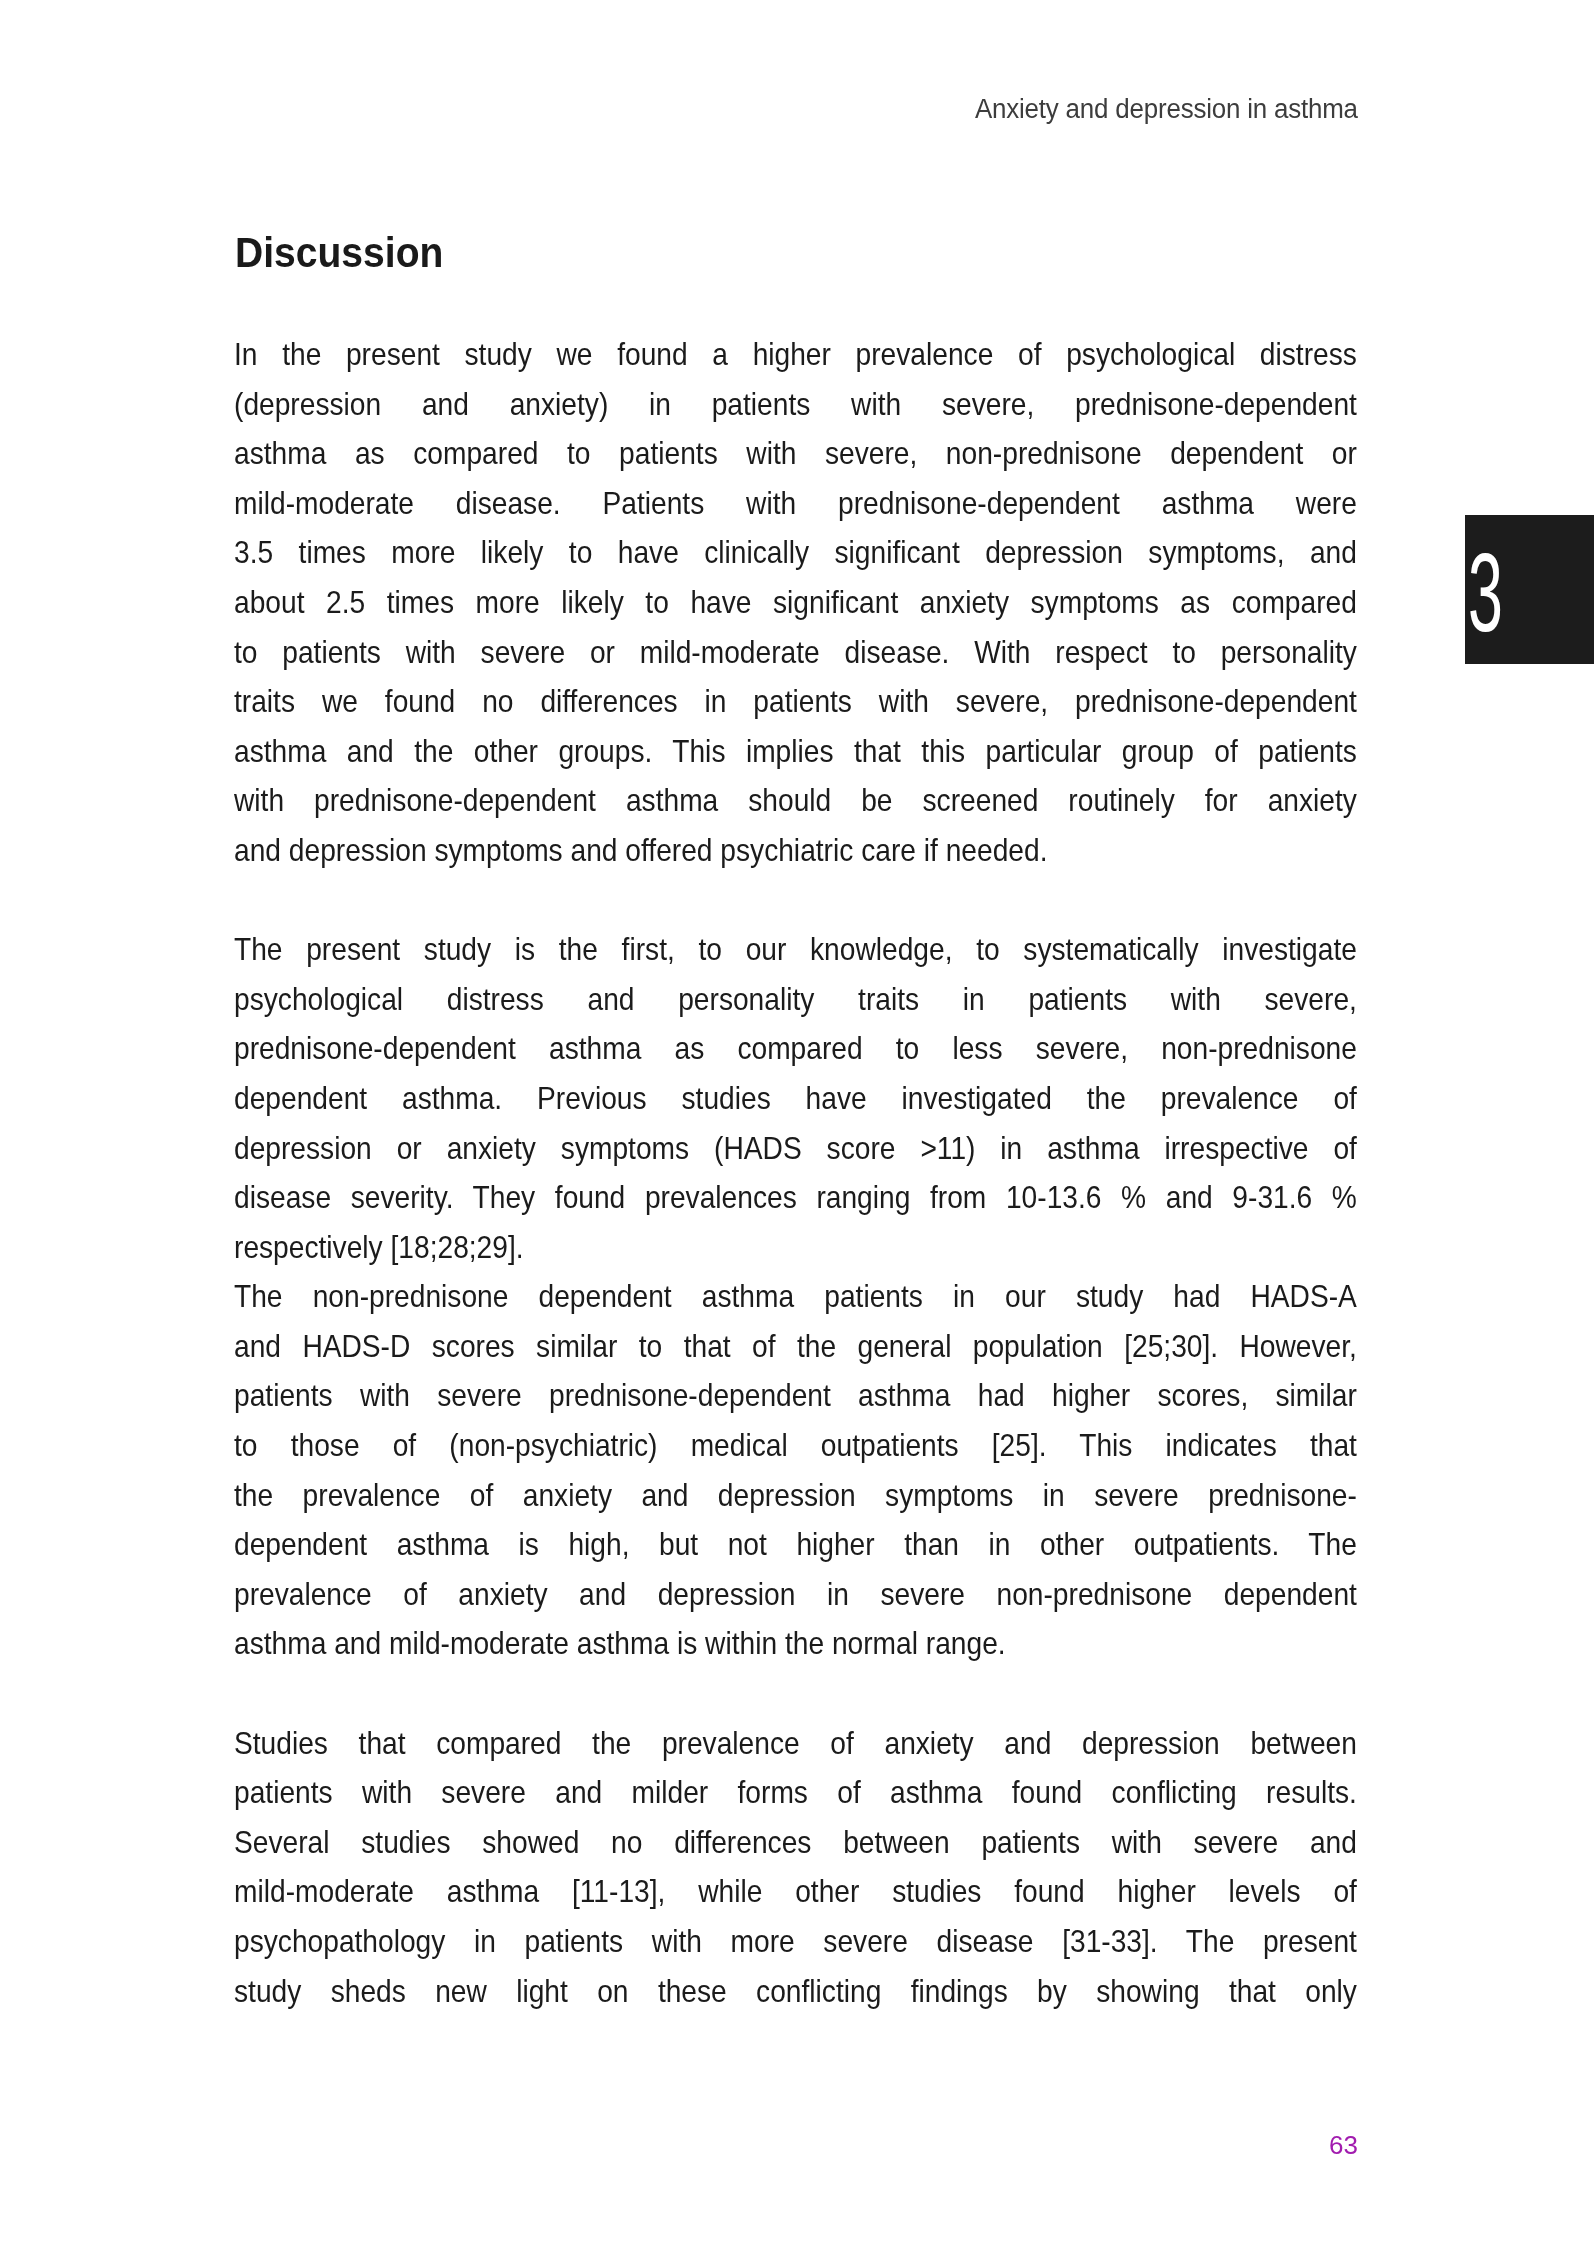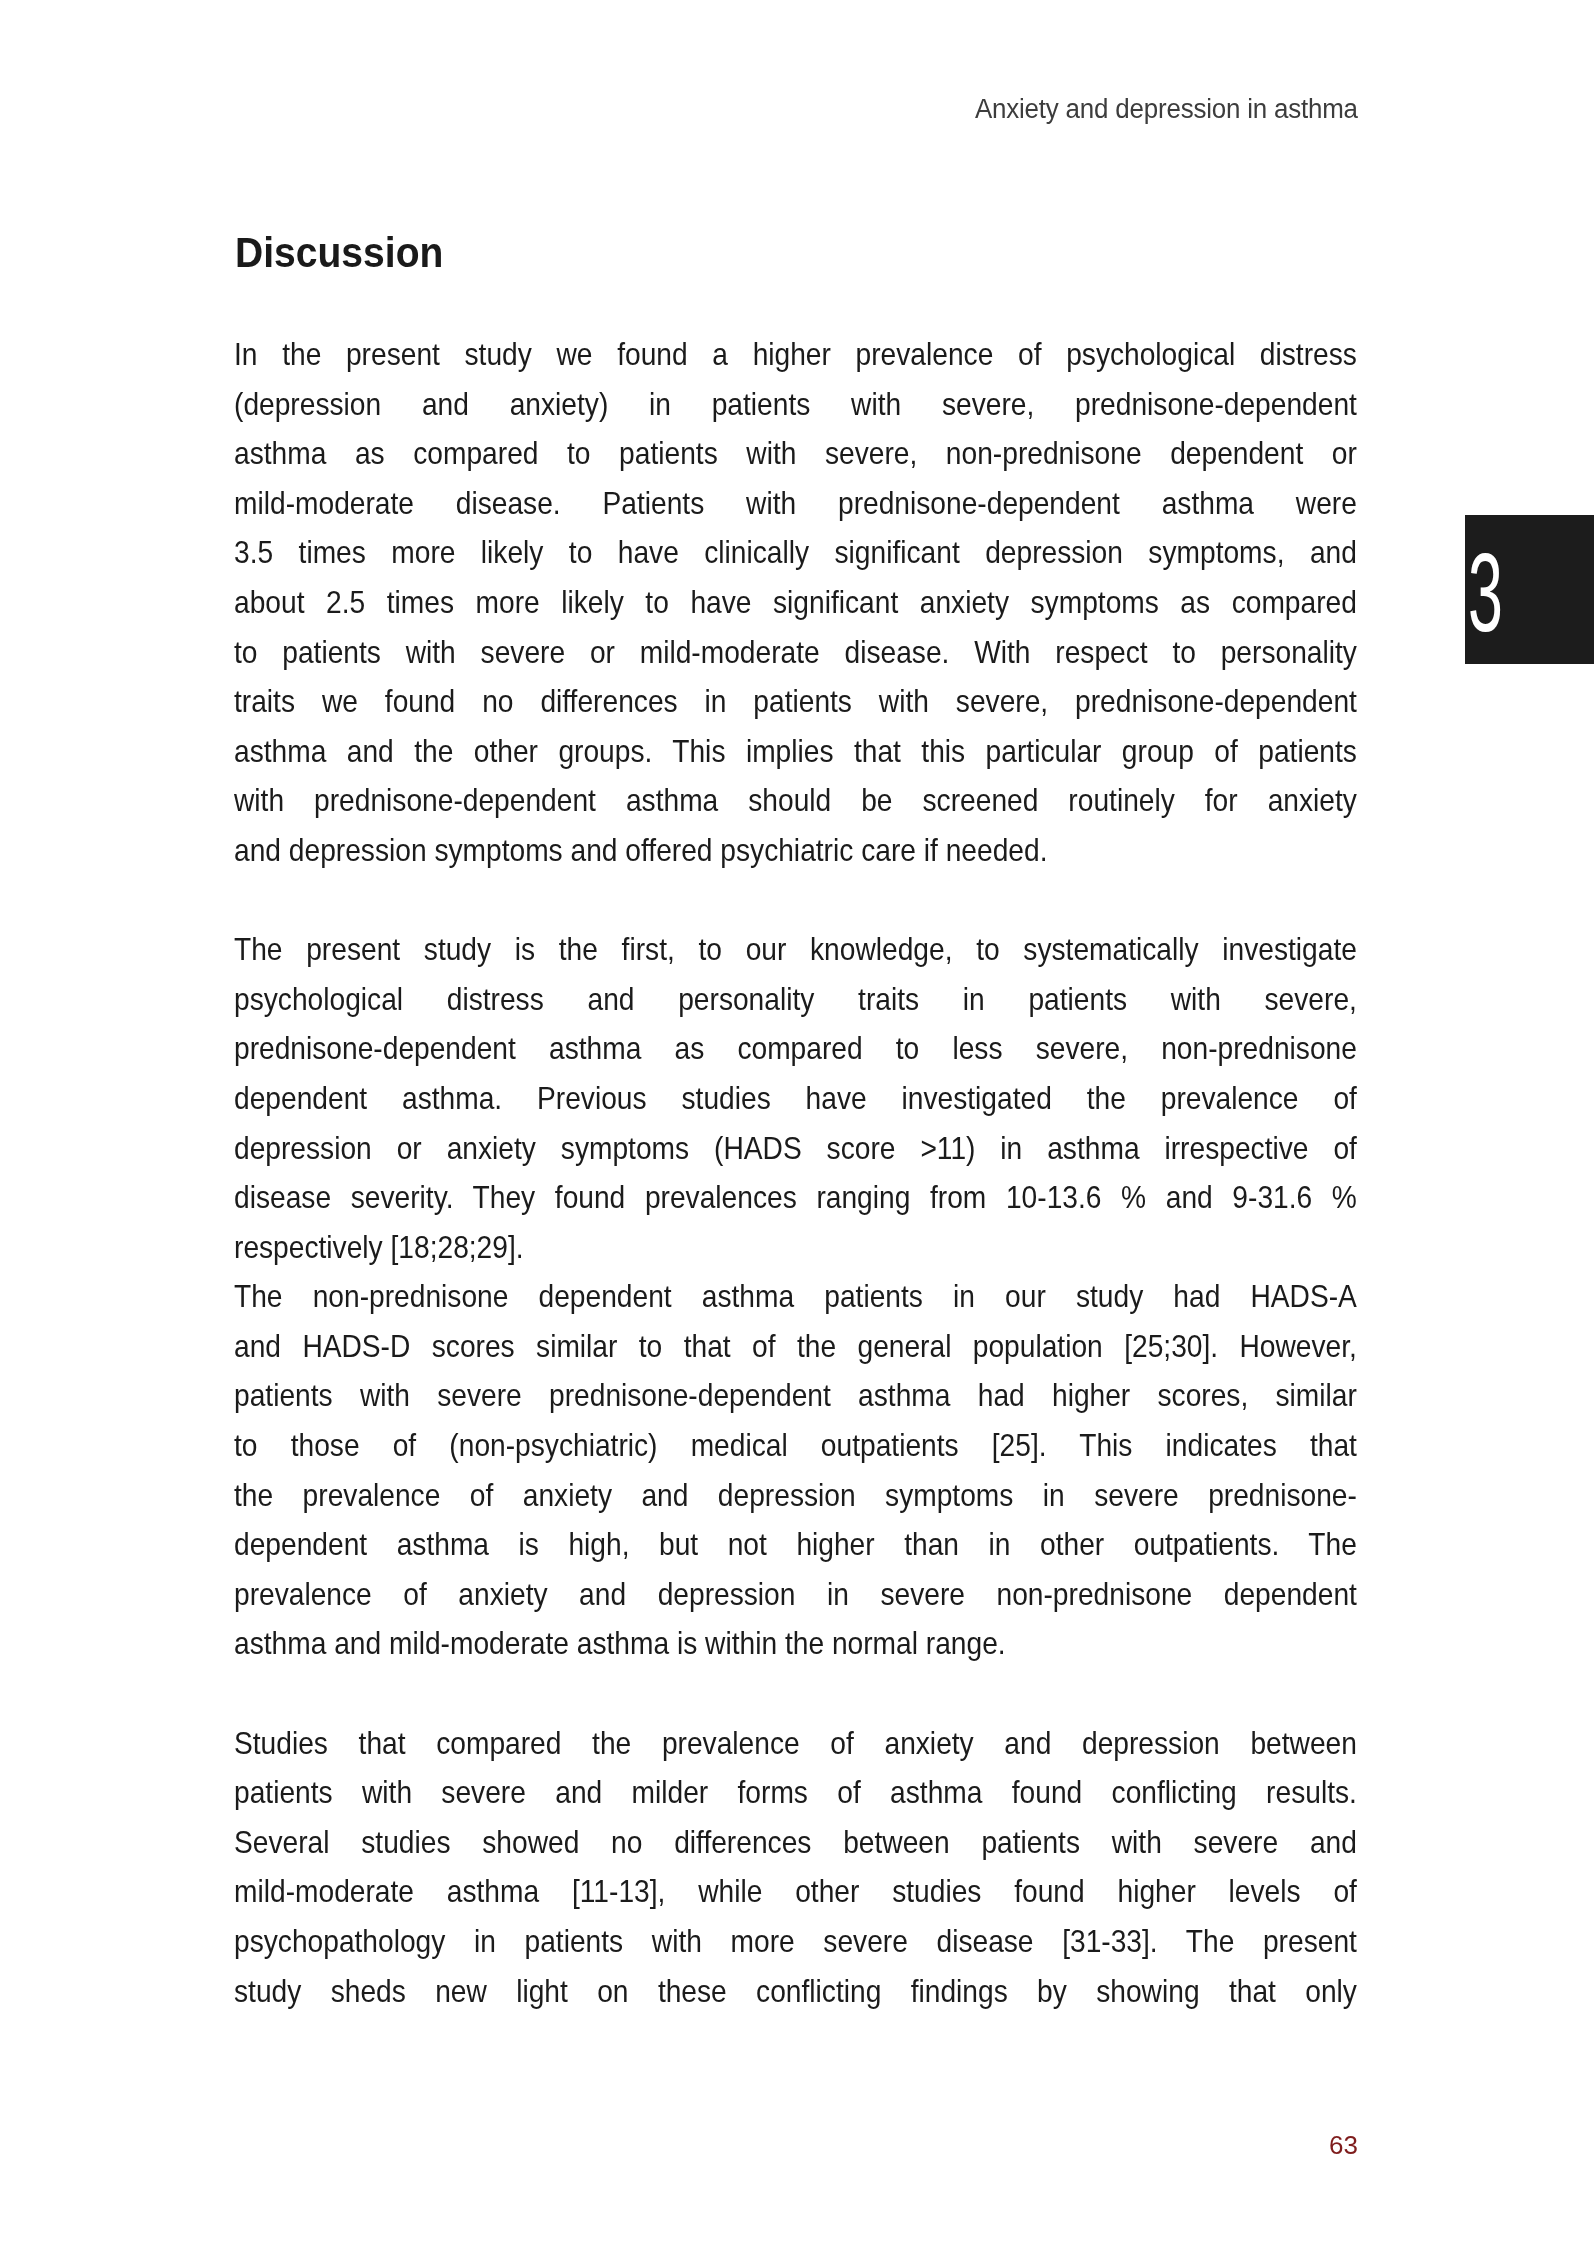--- a/index.html
+++ b/index.html
@@ -87,21 +87,21 @@
     font-weight: normal;
     transform: scaleX(0.56);
     transform-origin: left top;
   }
   .page-number {
     position: absolute;
     right: 236px;
     top: 2130px;
     font-size: 26px;
     line-height: 30px;
-    color: #7f1d1d;
+    color: #a21caf;
   }
 </style>
 </head>
 <body>
 
 <div class="running-header">Anxiety and depression in asthma</div>
 
 <h2 class="section-title" style="margin:0;">Discussion</h2>
 
 <div class="chapter-tab">

